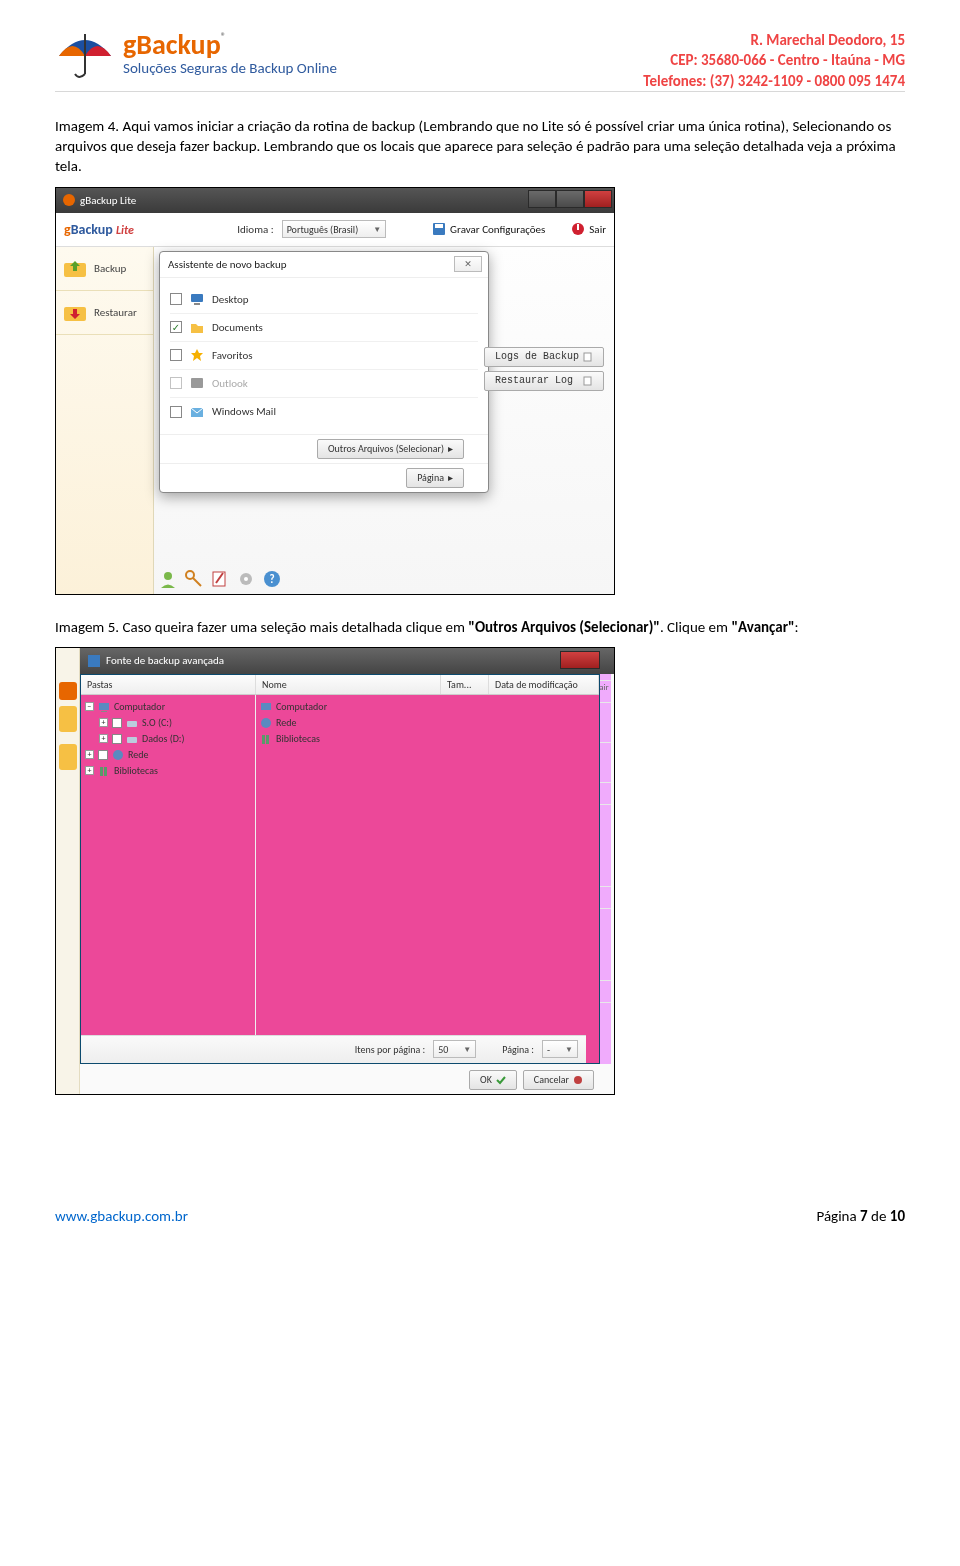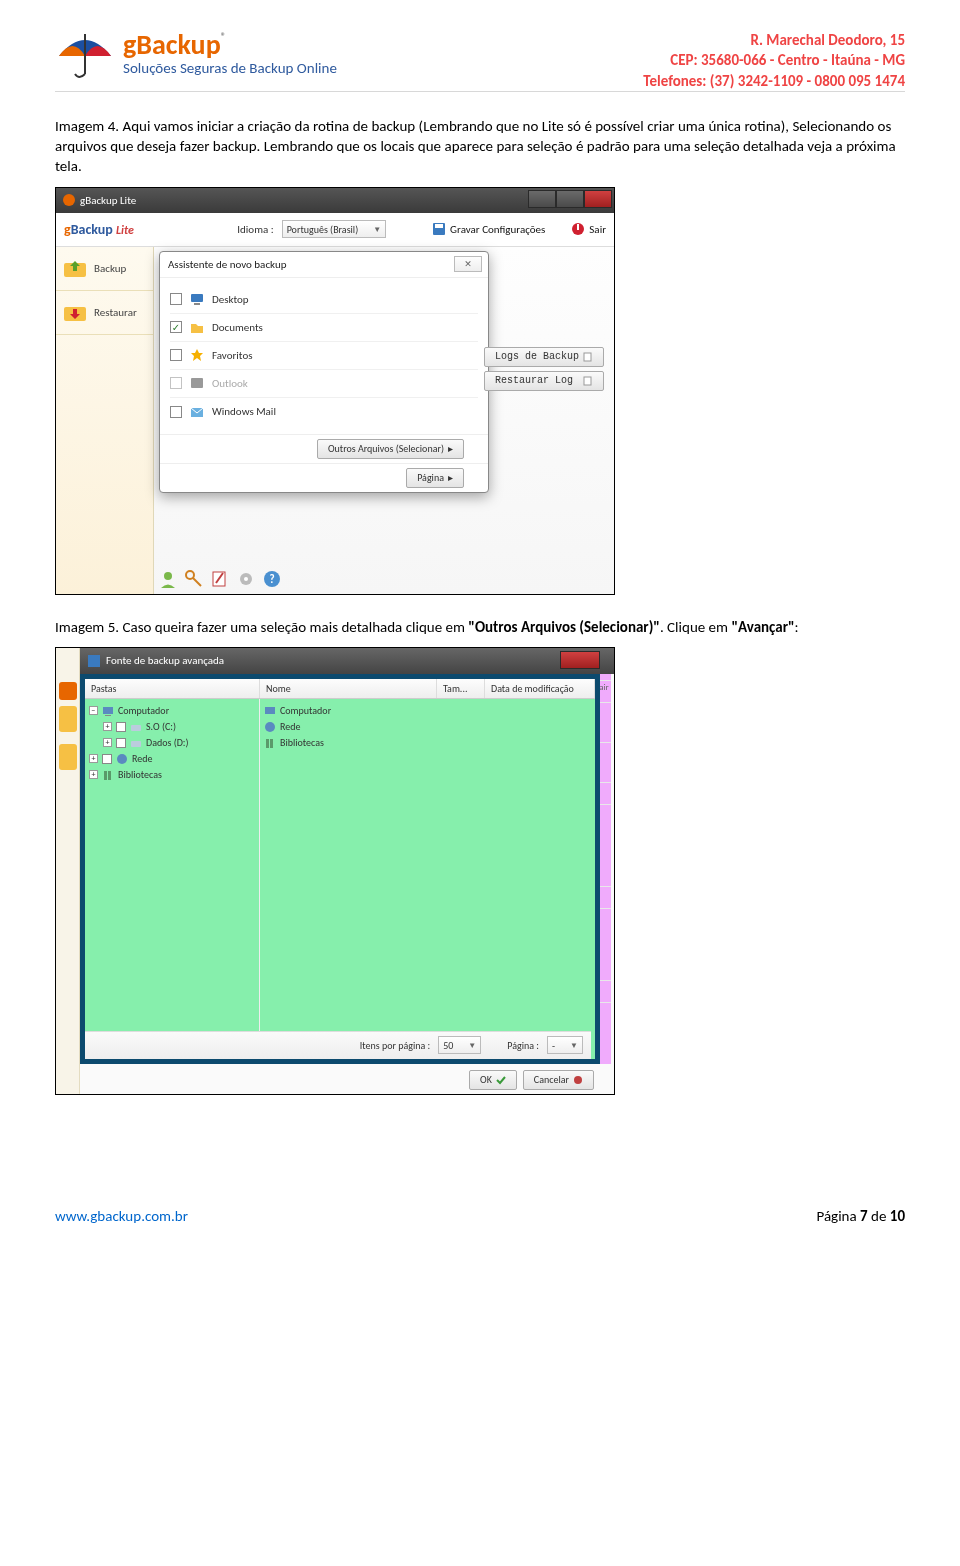--- a/index.html
+++ b/index.html
@@ -54,31 +54,31 @@
   .dlg-btnrow { display:flex; justify-content:flex-end; padding:4px 24px; border-top:1px solid #eee;}
   .btn-std { height:20px; padding:0 10px; background:linear-gradient(#fafafa,#e4e4e4); border:1px solid #aaa; border-radius:2px; font-size:10px; display:inline-flex; align-items:center; gap:4px; color:#333;}
   .side-btns { position:absolute; right:10px; top:100px; display:flex; flex-direction:column; gap:4px;}
   .side-btns .btn-std { width:120px; justify-content:flex-start; font-size:10px;font-family:Liberation Mono, monospace;}
   .bottom-toolbar { position:absolute; bottom:5px; left:4px; display:flex; gap:6px;}
   .bt-ico { width:20px; height:20px;}
   
   .ss2 .outer-bg { position:absolute; inset:0; background:#fafafa;}
   .ss2 .win-title2 { position:absolute; left:24px; top:0; right:0; height:26px; background:linear-gradient(#666,#444); color:#fff; display:flex; align-items:center; padding:0 8px; font-size:11px;}
   .ss2 .win-title2 .win-controls{ position:absolute; right:14px; top:3px;}
-  .ss2 .white-pane { position:absolute; left:24px; top:26px; right:14px; bottom:30px; background:#86efac; border:5px solid #0c4a6e;}
+  .ss2 .white-pane { position:absolute; left:24px; top:26px; right:14px; bottom:30px; background:#ec4899; border:1px solid #0c4a6e;}
   .ss2 .cols { display:flex; height:20px; border-bottom:1px solid #ccc; background:linear-gradient(#fdfdfd,#eee); font-size:10px;}
   .ss2 .col { border-right:1px solid #ddd; padding:3px 6px; }
   .ss2 .col.pastas{width:175px;} .ss2 .col.nome{flex:1;} .ss2 .col.tam{width:48px;} .ss2 .col.data{width:110px;}
   .ss2 .tree-area { display:flex; height: calc(100% - 48px);}
   .ss2 .tree-left { width:175px; border-right:1px solid #eee; padding:4px; font-size:10px; line-height:1.6;}
   .ss2 .tree-right { flex:1; padding:4px; font-size:10px; line-height:1.6;}
   .ss2 .node { display:flex; align-items:center; gap:4px;}
   .ss2 .exp { display:inline-block; width:9px; height:9px; border:1px solid #999; font-size:8px; line-height:7px; text-align:center; background:#fff;}
   .ss2 .indent1{padding-left:14px;}
-  .ss2 .btm-bar { position:absolute; bottom:0; left:0; right:4px; height:28px; border-top:1px solid #ddd; background:linear-gradient(#fafafa,#eee); display:flex; align-items:center; justify-content:flex-end; gap:8px; padding:0 8px; font-size:10px;}
+  .ss2 .btm-bar { position:absolute; bottom:0; left:0; right:13px; height:28px; border-top:1px solid #ddd; background:linear-gradient(#fafafa,#eee); display:flex; align-items:center; justify-content:flex-end; gap:8px; padding:0 8px; font-size:10px;}
   .ss2 .bottom-ok { position:absolute; bottom:4px; right:20px; display:flex; gap:6px;}
   .left-strip { position:absolute; left:0; top:0; width:24px; bottom:0; background:#f8f4e8; border-right:1px solid #e4dcc0;}
   .left-strip .blob { width:18px; height:18px; margin:6px auto; border-radius:3px;}
   .right-strip { position:absolute; right:3px; top:26px; width:14px; bottom:30px; background:#f0abfc;}
   .right-strip .rb { width:14px; height:22px; border-top:1px solid #e8e8e8;}
   
   .footer { display:flex; justify-content:space-between; padding: 70px 55px 24px; font-size:15px;gap:22px;}
   .footer a { color:#0066cc; text-decoration:none;}
   .inline-ico { display:inline-block; vertical-align:middle;}
 </style>

